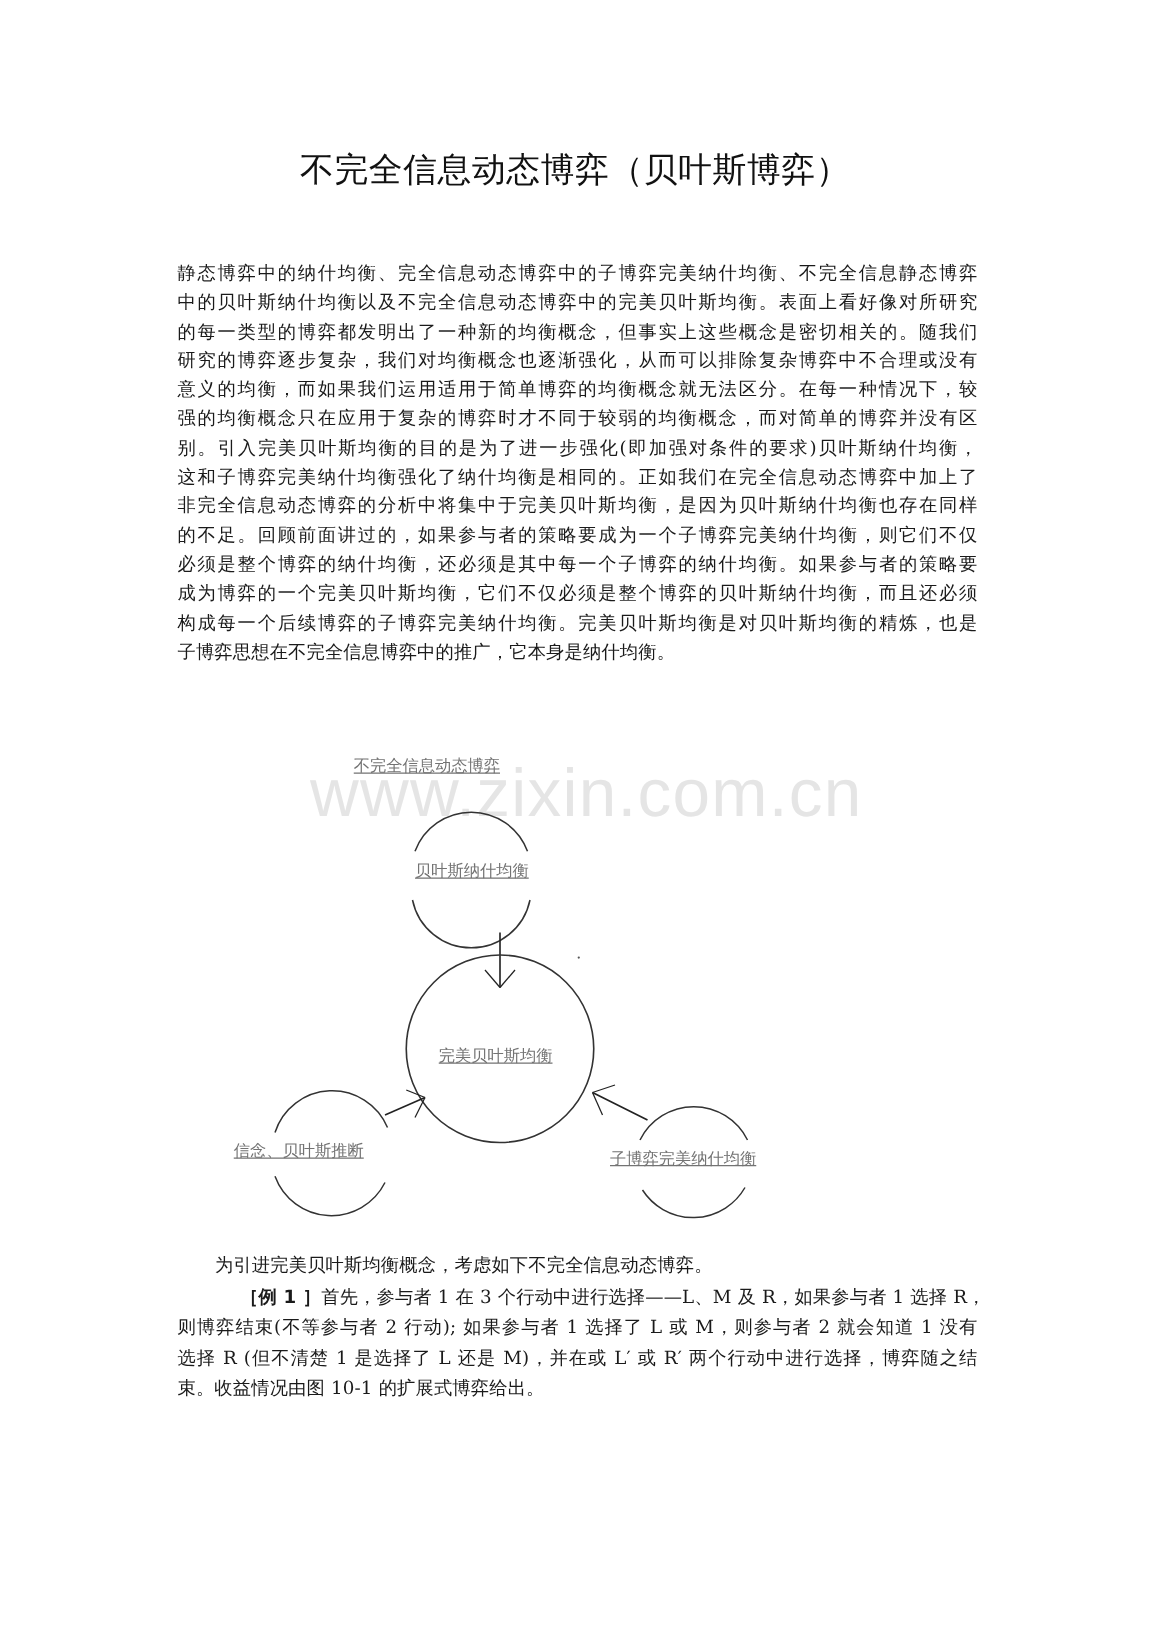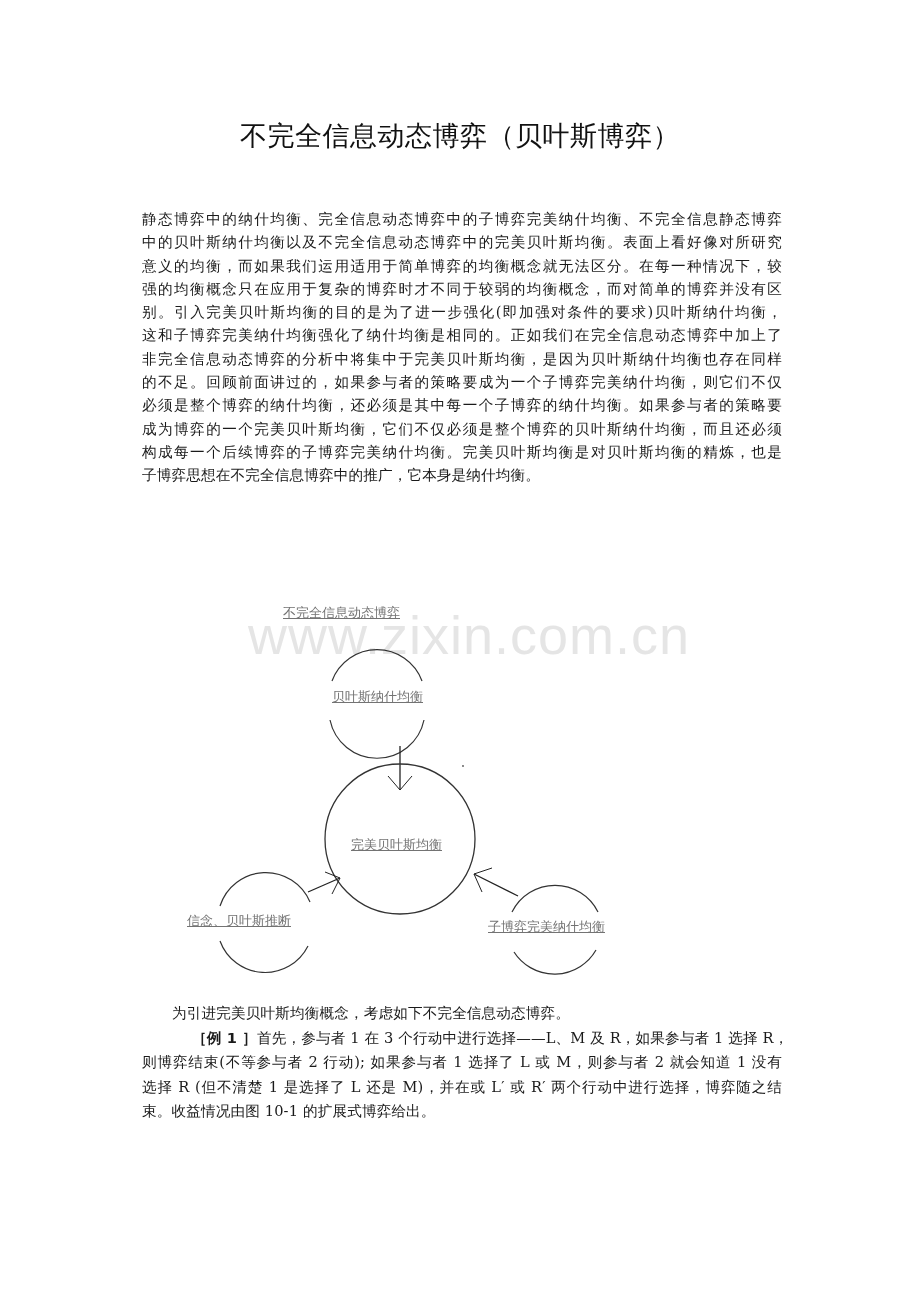--- a/index.html
+++ b/index.html
@@ -26,20 +26,22 @@
 </head>
 <body>
 
 <div class="page">
 
   <div class="title">不完全信息动态博弈（贝叶斯博弈）</div>
 
   <div class="para-block" style="top:207px;">
     <div class="line justify">静态博弈中的纳什均衡、完全信息动态博弈中的子博弈完美纳什均衡、不完全信息静态博弈</div>
     <div class="line justify">中的贝叶斯纳什均衡以及不完全信息动态博弈中的完美贝叶斯均衡。表面上看好像对所研究</div>
+    <div class="line justify">的每一类型的博弈都发明出了一种新的均衡概念，但事实上这些概念是密切相关的。随我们</div>
+    <div class="line justify">研究的博弈逐步复杂，我们对均衡概念也逐渐强化，从而可以排除复杂博弈中不合理或没有</div>
     <div class="line justify">意义的均衡，而如果我们运用适用于简单博弈的均衡概念就无法区分。在每一种情况下，较</div>
     <div class="line justify">强的均衡概念只在应用于复杂的博弈时才不同于较弱的均衡概念，而对简单的博弈并没有区</div>
     <div class="line justify">别。引入完美贝叶斯均衡的目的是为了进一步强化(即加强对条件的要求)贝叶斯纳什均衡，</div>
     <div class="line justify">这和子博弈完美纳什均衡强化了纳什均衡是相同的。正如我们在完全信息动态博弈中加上了</div>
     <div class="line justify">非完全信息动态博弈的分析中将集中于完美贝叶斯均衡，是因为贝叶斯纳什均衡也存在同样</div>
     <div class="line justify">的不足。回顾前面讲过的，如果参与者的策略要成为一个子博弈完美纳什均衡，则它们不仅</div>
     <div class="line justify">必须是整个博弈的纳什均衡，还必须是其中每一个子博弈的纳什均衡。如果参与者的策略要</div>
     <div class="line justify">成为博弈的一个完美贝叶斯均衡，它们不仅必须是整个博弈的贝叶斯纳什均衡，而且还必须</div>
     <div class="line justify">构成每一个后续博弈的子博弈完美纳什均衡。完美贝叶斯均衡是对贝叶斯均衡的精炼，也是</div>
     <div class="line">子博弈思想在不完全信息博弈中的推广，它本身是纳什均衡。</div>

